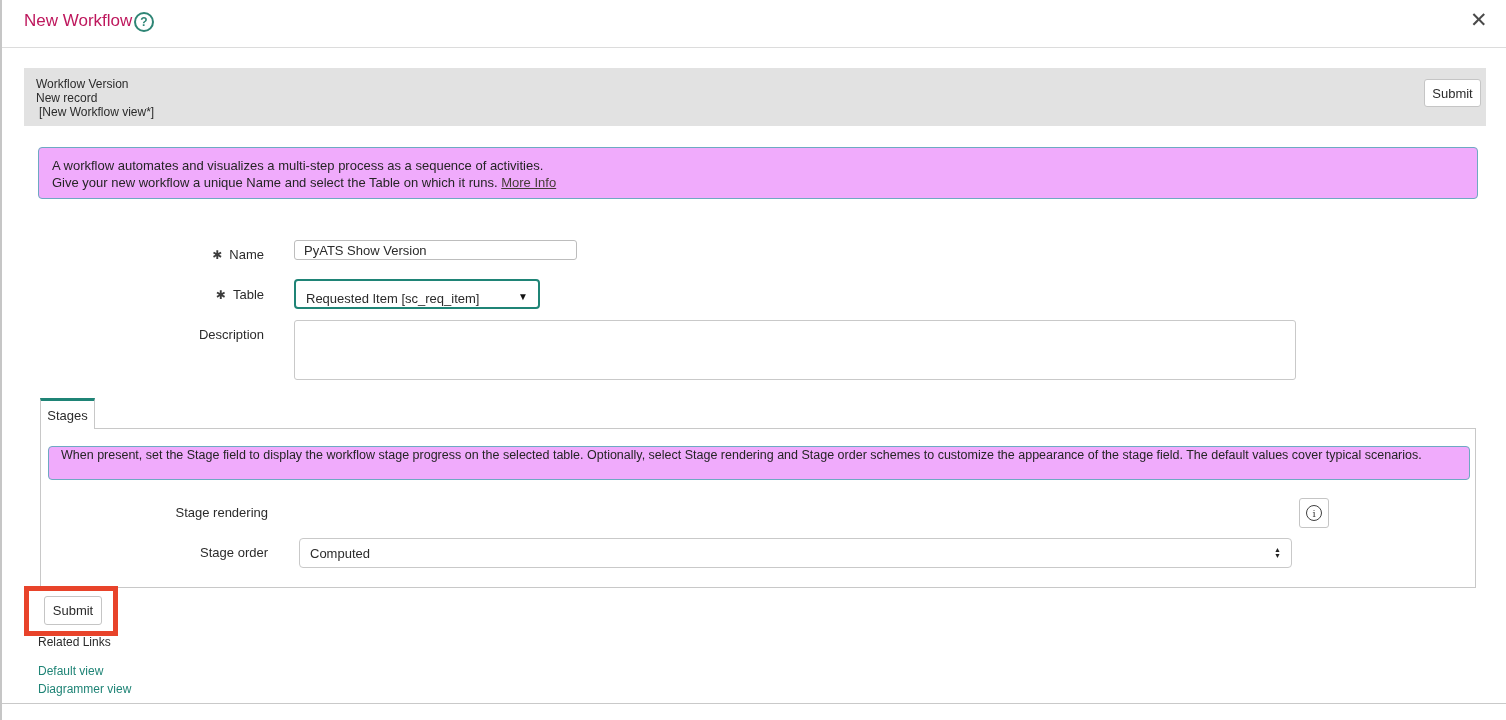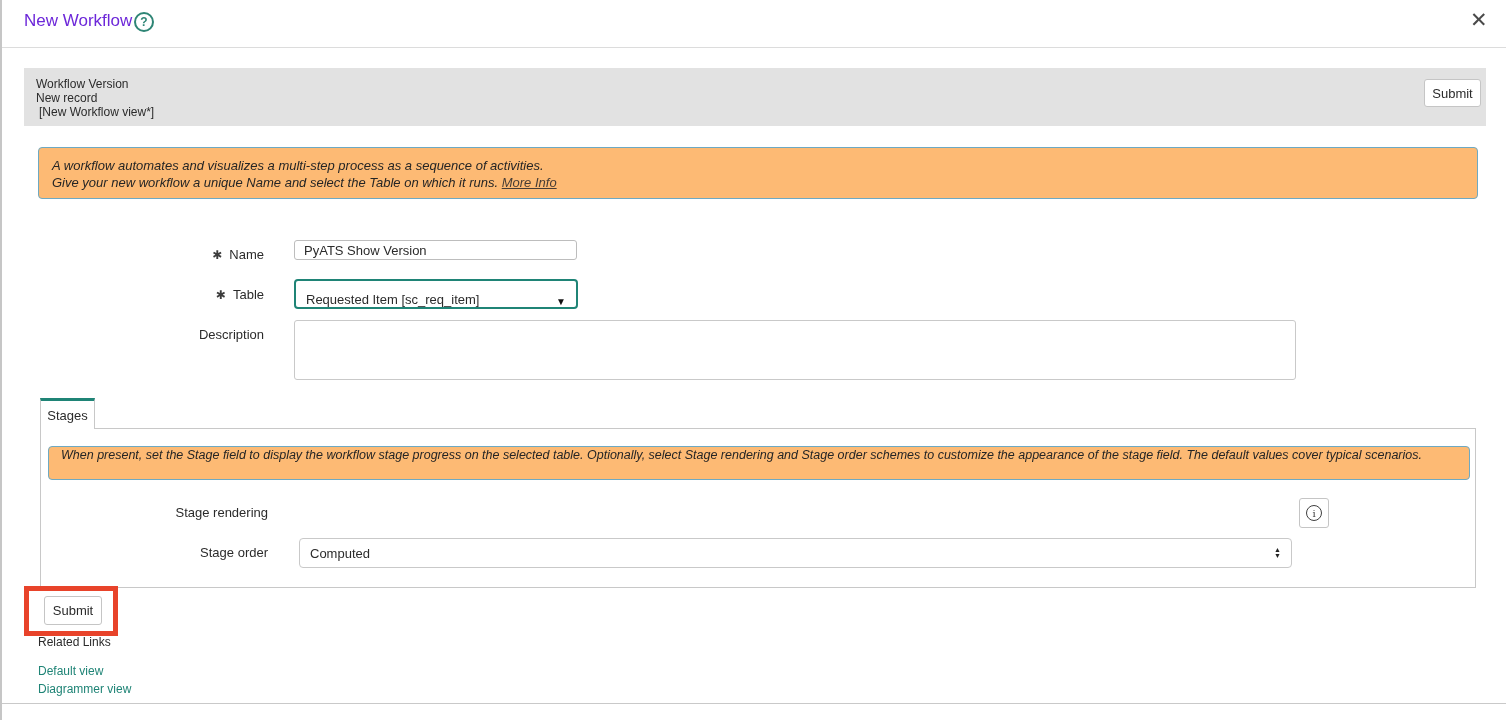--- a/index.html
+++ b/index.html
@@ -4,21 +4,21 @@
 <style>
   * { box-sizing: border-box; margin: 0; padding: 0; }
   body { background:#f4f4f4; font-family:"Liberation Sans", sans-serif; }
   .page {
     position: relative; width: 1506px; height: 720px; background:#fff;
     border-left: 2px solid #c6c6c6; overflow: hidden; color:#2b2b2b;
   }
   .abs { position:absolute; }
 
   
-  .page-title { left:22px; top:11px; font-size:17px; color:#6d28d9; }
+  .page-title { left:22px; top:11px; font-size:17px; color:#be185d; }
   .help-icon {
     left:132px; top:12px; width:20px; height:20px; border:2px solid #2e8575;
     border-radius:50%; color:#2e8575; font-size:12px; font-weight:bold;
     display:flex; align-items:center; justify-content:center; cursor:pointer;
   }
   .close-icon { left:1468px; top:6px; font-size:21px; color:#4a4a4a; cursor:pointer; line-height:28px; }
   .header-divider { left:0; top:47px; width:1506px; border-top:1px solid #dcdcdc; }
 
   
   .record-bar { left:22px; top:68px; width:1462px; height:58px; background:#e2e2e2; }
@@ -26,44 +26,44 @@
   .record-bar-text .indent { padding-left:3px; }
   .btn {
     background:#fff; border:1px solid #c5c5c5; border-radius:3px; font-size:13px;
     color:#2b2b2b; display:flex; align-items:center; justify-content:center;
     cursor:pointer; font-family:"Liberation Sans", sans-serif;
   }
   .bar-submit { left:1422px; top:79px; width:57px; height:28px; }
 
   
   .banner {
-    background:#fdba74; border:1px solid #6ea9c2; border-radius:4px;
-    font-size:13px; line-height:17px; color:#252525;font-style:italic;
+    background:#f0abfc; border:1px solid #6ea9c2; border-radius:4px;
+    font-size:13px; line-height:17px; color:#252525;
   }
   .banner-top { left:36px; top:147px; width:1440px; height:52px; padding:9px 13px; }
   .banner a, .more-info { color:#463c35; text-decoration:underline; cursor:pointer; }
 
   
   .field-label {
     font-size:13px; color:#2b2b2b; text-align:right; display:flex;
     justify-content:flex-end; align-items:center; gap:7px;
   }
   .req { font-size:12px; color:#3c3c3c; }
   .lbl-name  { left:150px; top:247px; width:112px; }
   .lbl-table { left:150px; top:287px; width:112px; }
   .lbl-desc  { left:150px; top:327px; width:112px; }
   .text-input {
     left:292px; top:240px; width:283px; height:20px; border:1px solid #bdbdbd;
     border-radius:3px; padding:0 9px; font-size:13px; color:#2b2b2b;
     font-family:"Liberation Sans", sans-serif;
   }
   .table-select {
-    left:292px; top:279px; width:284px; height:30px; border:2px solid #1f8476;
-    border-radius:4px; background:#fff; display:flex; align-items:flex-end;
-    padding:0 10px; font-size:13px; cursor:pointer;
+    left:292px; top:279px; width:246px; height:30px; border:2px solid #1f8476;
+    border-radius:4px; background:#fff; display:flex; align-items:flex-start;
+    padding:10px 10px; font-size:13px; cursor:pointer;
   }
   .table-select .caret { margin-left:auto; font-size:10px; color:#111; }
   .desc-textarea {
     left:292px; top:320px; width:1002px; height:60px; border:1px solid #c9c9c9;
     border-radius:3px; resize:none; font-family:"Liberation Sans", sans-serif;
     font-size:13px; padding:6px 9px;
   }
 
   
   .tab {

